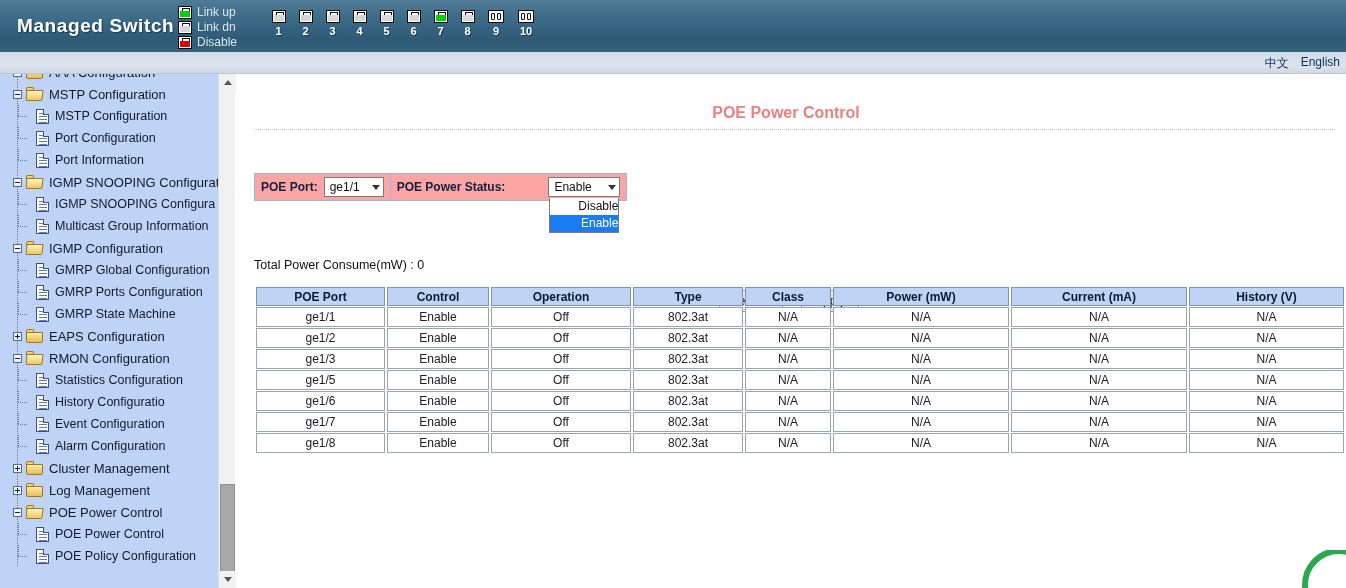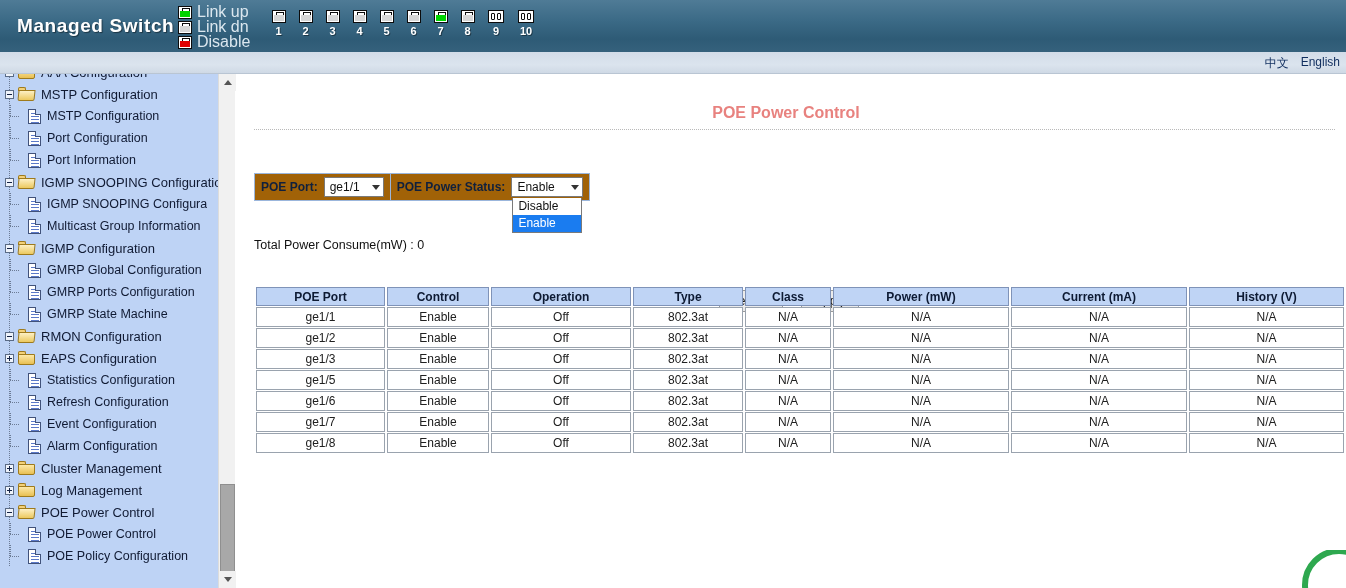--- a/index.html
+++ b/index.html
@@ -26,21 +26,21 @@
   }
   #legend {
     position: absolute; left: 178px; top: 5px;
     width: 80px; height: 44px;
   }
   .legend-row {
     display: flex; align-items: center;
     height: 14px; margin-bottom: 1px;
   }
   .legend-label {
-    font-size: 16px; color: #dbe7ef; margin-left: 5px;
+    font-size: 12px; color: #dbe7ef; margin-left: 5px;
     white-space: nowrap;
   }
 
   
   .port-ico {
     width: 14px; height: 13px;
     background: #ffffff;
     border: 1px solid #0c0c0c;
     position: relative;
     flex: 0 0 auto;
@@ -105,20 +105,21 @@
   
   #sidebar {
     position: absolute; left: 0; top: 74px;
     width: 218px; height: 514px;
     background: #bed3f5;
     overflow: hidden;
   }
   #tree {
     position: absolute; left: 0; top: -13px;
     width: 245px;
+    padding-left: 8px;
   }
   .node {
     display: flex; align-items: center;
     height: 22px; position: relative;
     white-space: nowrap;
     cursor: pointer;
   }
   .guide {
     position: absolute; left: 9px; top: 0; bottom: 0;
     width: 1px;
@@ -239,29 +240,29 @@
   #title-rule {
     position: absolute; left: 18px; top: 55px; width: 1082px; height: 1px;
     background-image: linear-gradient(to right, #b9b9b9 50%, transparent 50%);
     background-size: 2px 1px;
   }
 
   
   #form-panel {
     position: absolute; left: 18px; top: 99px;
     height: 28px;
-    background: #a16207;
+    background: #fca5a5;
     border: 1px solid #9bb6dc;
-    display: flex; align-items: center;
+    display: flex; align-items: center; text-align: right;
   }
   .fgroup {
     display: flex; align-items: center; height: 100%;
     padding: 0 6px;
   }
-  .fgroup + .fgroup { border-left: 1px solid #9bb6dc; }
+  .fgroup + .fgroup { border-left: 1px solid #9bb6dc; gap: 37px; }
   .flabel {
     font-size: 12px; font-weight: bold; color: #10203d;
     margin-right: 6px; white-space: nowrap;
   }
   .sel {
     height: 20px; min-width: 56px;
     background: #ffffff; border: 1px solid #7a7a7a;
     display: flex; align-items: center; justify-content: space-between;
     padding: 0 3px 0 5px;
     font-size: 12px; color: #111; cursor: pointer;
@@ -294,21 +295,21 @@
   }
   .btn {
     min-width: 58px; height: 22px;
     background: #ebebeb; border: 1px solid #9a9a9a;
     font-size: 12px; color: #111; cursor: pointer;
     display: flex; align-items: center; justify-content: center;
     padding: 0 10px;
   }
 
   #total-power {
-    position: absolute; left: 18px; top: 164px;
+    position: absolute; left: 18px; top: 184px;
     font-size: 12.5px; color: #111;
   }
 
   
   #poe-table {
     position: absolute; left: 18px; top: 212px;
     width: 1082px;
     border-collapse: separate;
     border-spacing: 2px 1px;
     table-layout: fixed;
@@ -493,47 +494,47 @@
         <span class="node-label">GMRP Ports Configuration</span>
       </div>
       <div class="node l2">
         <span class="guide"></span>
         <span class="leafline"></span>
         <span class="doc"></span>
         <span class="node-label">GMRP State Machine</span>
       </div>
       <div class="node l1">
         <span class="guide"></span>
+        <span class="expander plus"></span>
+        <span class="folder">
+          <span class="tab"></span>
+          <span class="back"></span>
+        </span>
+        <span class="node-label">EAPS Configuration</span>
+      </div>
+      <div class="node l1">
+        <span class="guide"></span>
         <span class="expander "></span>
         <span class="folder open">
           <span class="tab"></span>
           <span class="back"></span>
         </span>
         <span class="node-label">RMON Configuration</span>
       </div>
-      <div class="node l1">
-        <span class="guide"></span>
-        <span class="expander plus"></span>
-        <span class="folder">
-          <span class="tab"></span>
-          <span class="back"></span>
-        </span>
-        <span class="node-label">EAPS Configuration</span>
-      </div>
       <div class="node l2">
         <span class="guide"></span>
         <span class="leafline"></span>
         <span class="doc"></span>
         <span class="node-label">Statistics Configuration</span>
       </div>
       <div class="node l2">
         <span class="guide"></span>
         <span class="leafline"></span>
         <span class="doc"></span>
-        <span class="node-label">Refresh Configuration</span>
+        <span class="node-label">History Configuratio</span>
       </div>
       <div class="node l2">
         <span class="guide"></span>
         <span class="leafline"></span>
         <span class="doc"></span>
         <span class="node-label">Event Configuration</span>
       </div>
       <div class="node l2">
         <span class="guide"></span>
         <span class="leafline"></span>

